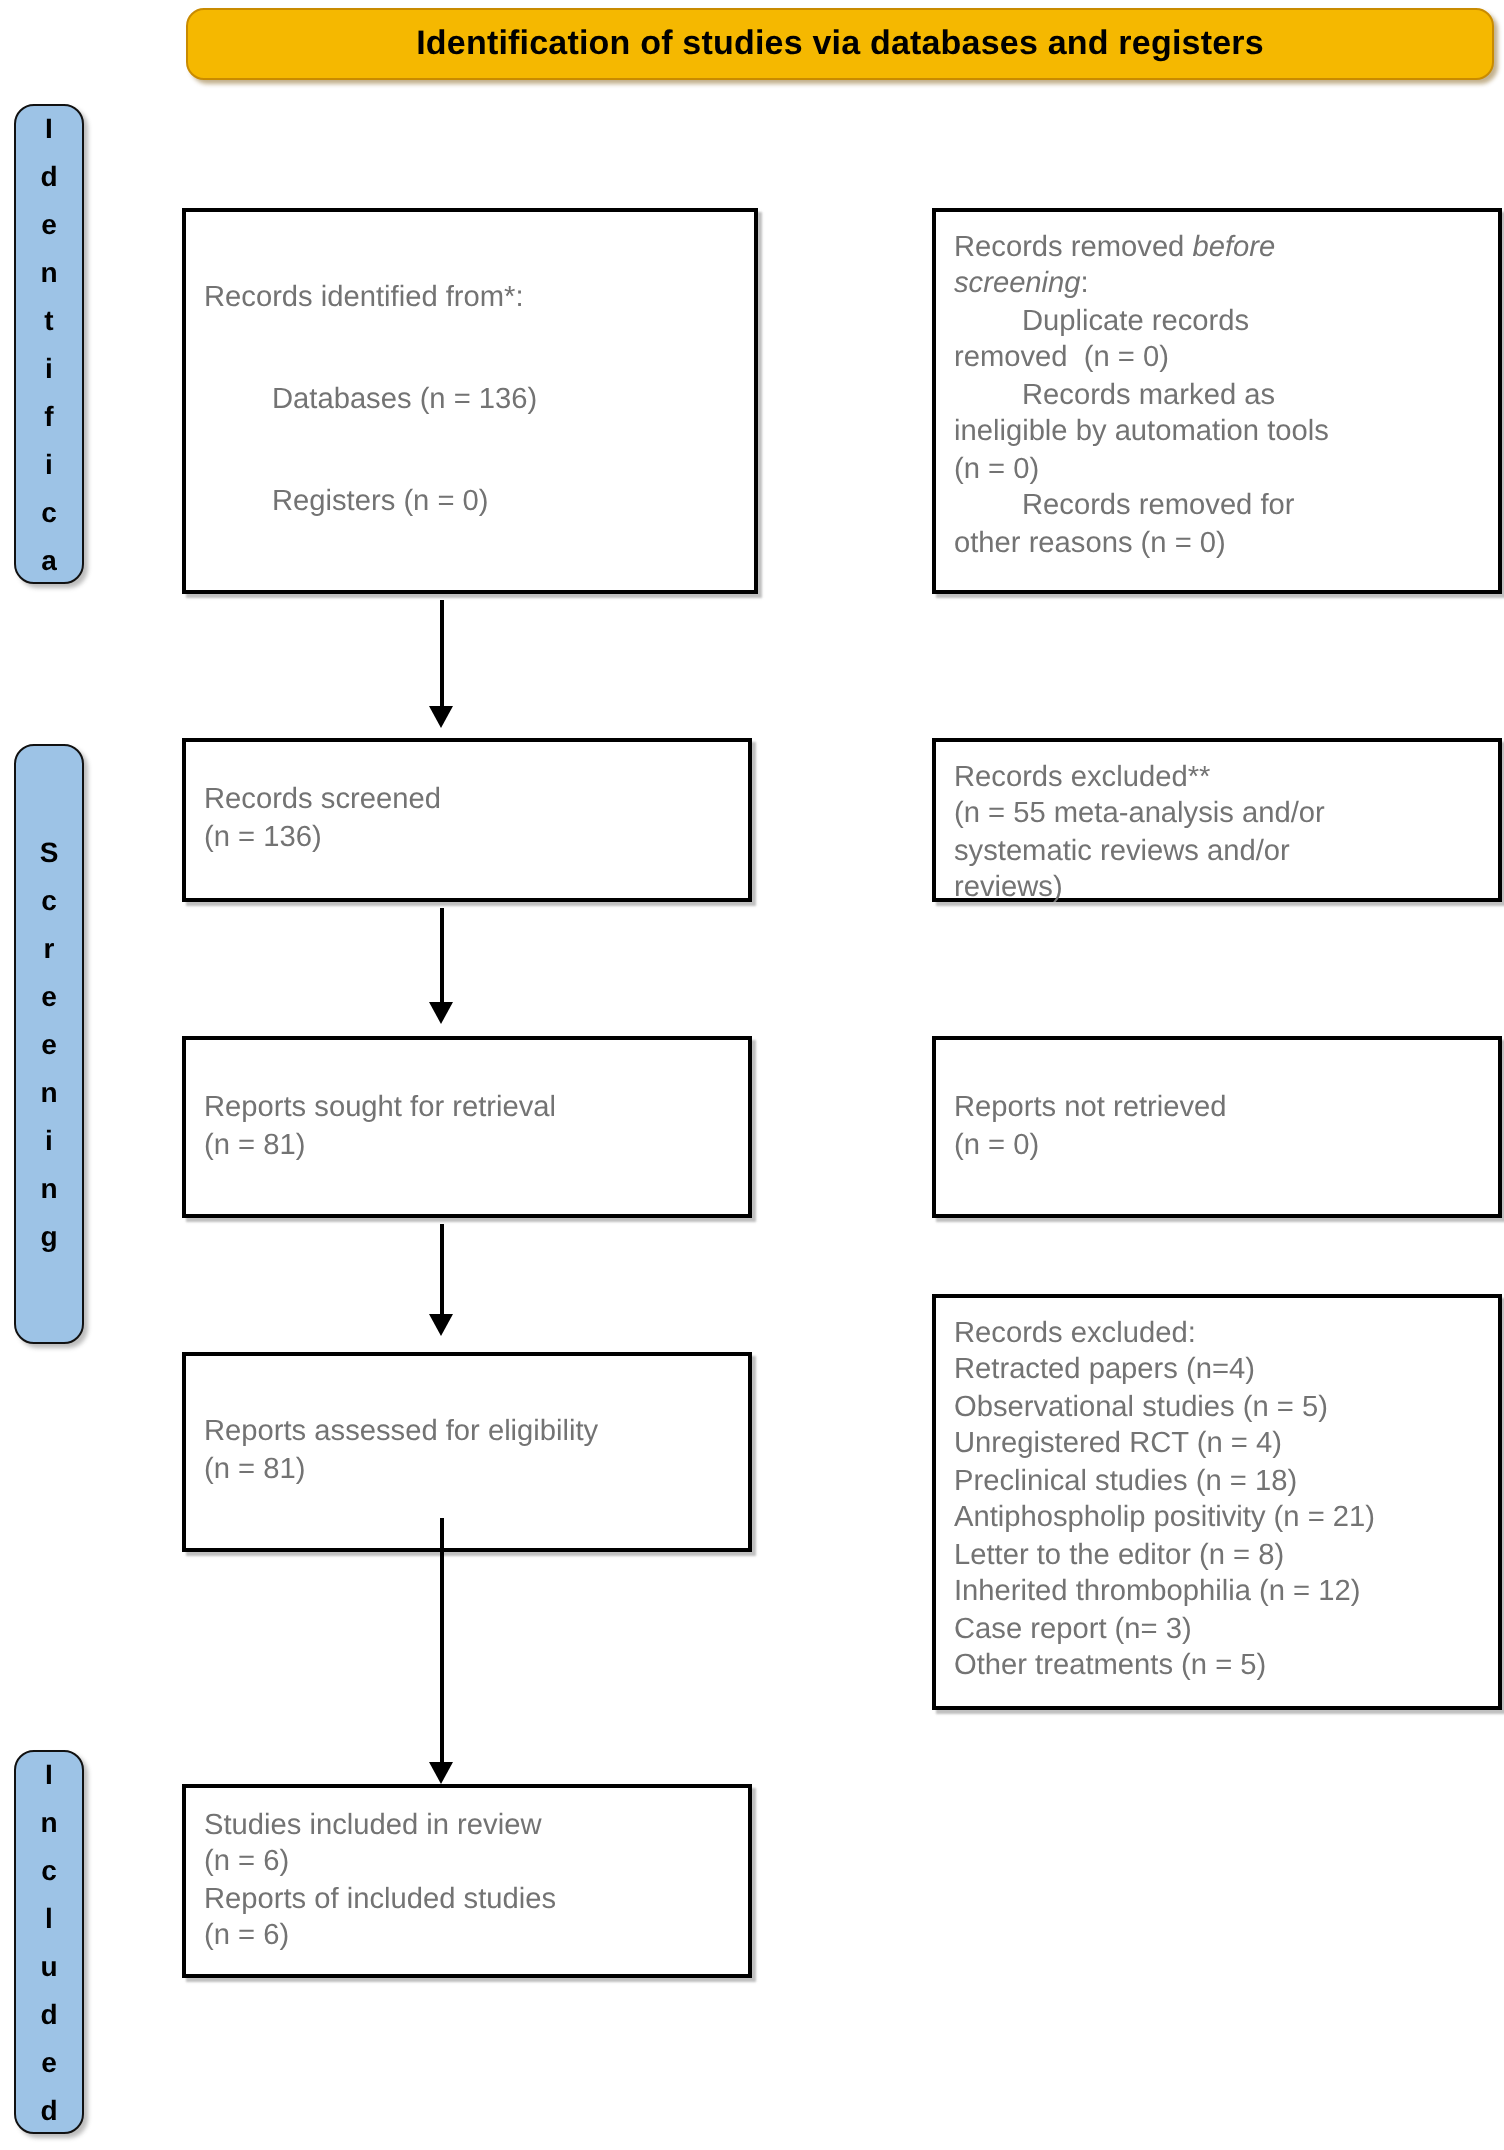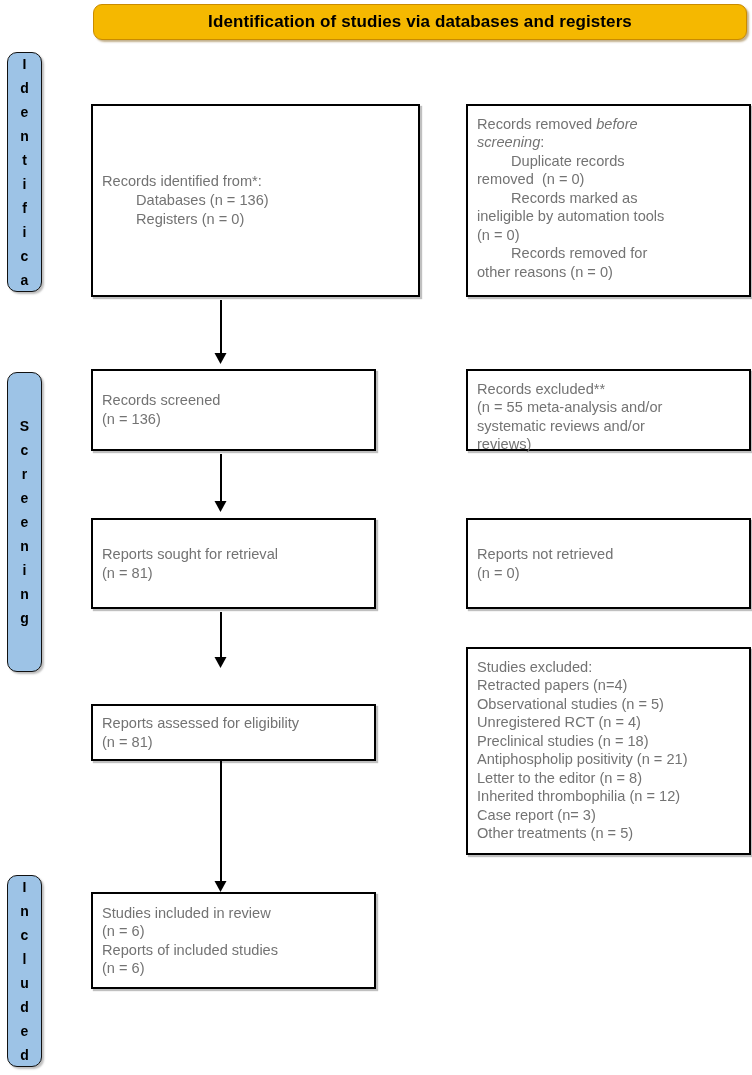--- a/index.html
+++ b/index.html
@@ -140,21 +140,21 @@
     <span class="ch">I</span>
     <span class="ch">n</span>
     <span class="ch">c</span>
     <span class="ch">l</span>
     <span class="ch">u</span>
     <span class="ch">d</span>
     <span class="ch">e</span>
     <span class="ch">d</span>
   </div>
 
-  <div class="fbox" style="left:91px; top:104px; width:329px; height:193px;">
+  <div class="fbox" style="left:91px; top:104px; width:288px; height:193px;gap:32px;">
     <div class="ln">Records identified from*:</div>
     <div class="ln ind">Databases (n = 136)</div>
     <div class="ln ind">Registers (n = 0)</div>
   </div>
 
   <div class="fbox topalign" style="left:466px; top:104px; width:285px; height:193px;">
     <div class="ln tight"><span>Records removed </span><span class="ital" style="font-style:italic">before</span></div>
     <div class="ln tight"><span style="font-style:italic">screening</span><span>:</span></div>
     <div class="ln tight ind">Duplicate records</div>
     <div class="ln tight">removed  (n = 0)</div>
@@ -180,27 +180,27 @@
   <div class="fbox" style="left:91px; top:518px; width:285px; height:91px;">
     <div class="ln">Reports sought for retrieval</div>
     <div class="ln">(n = 81)</div>
   </div>
 
   <div class="fbox" style="left:466px; top:518px; width:285px; height:91px;">
     <div class="ln">Reports not retrieved</div>
     <div class="ln">(n = 0)</div>
   </div>
 
-  <div class="fbox" style="left:91px; top:676px; width:285px; height:57px;margin-top:28px;">
+  <div class="fbox" style="left:91px; top:676px; width:285px; height:100px;">
     <div class="ln">Reports assessed for eligibility</div>
     <div class="ln">(n = 81)</div>
   </div>
 
   <div class="fbox topalign" style="left:466px; top:647px; width:285px; height:208px;">
-    <div class="ln tight">Studies excluded:</div>
+    <div class="ln tight">Records excluded:</div>
     <div class="ln tight">Retracted papers (n=4)</div>
     <div class="ln tight">Observational studies (n = 5)</div>
     <div class="ln tight">Unregistered RCT (n = 4)</div>
     <div class="ln tight">Preclinical studies (n = 18)</div>
     <div class="ln tight">Antiphospholip positivity (n = 21)</div>
     <div class="ln tight">Letter to the editor (n = 8)</div>
     <div class="ln tight">Inherited thrombophilia (n = 12)</div>
     <div class="ln tight">Case report (n= 3)</div>
     <div class="ln tight">Other treatments (n = 5)</div>
   </div>

